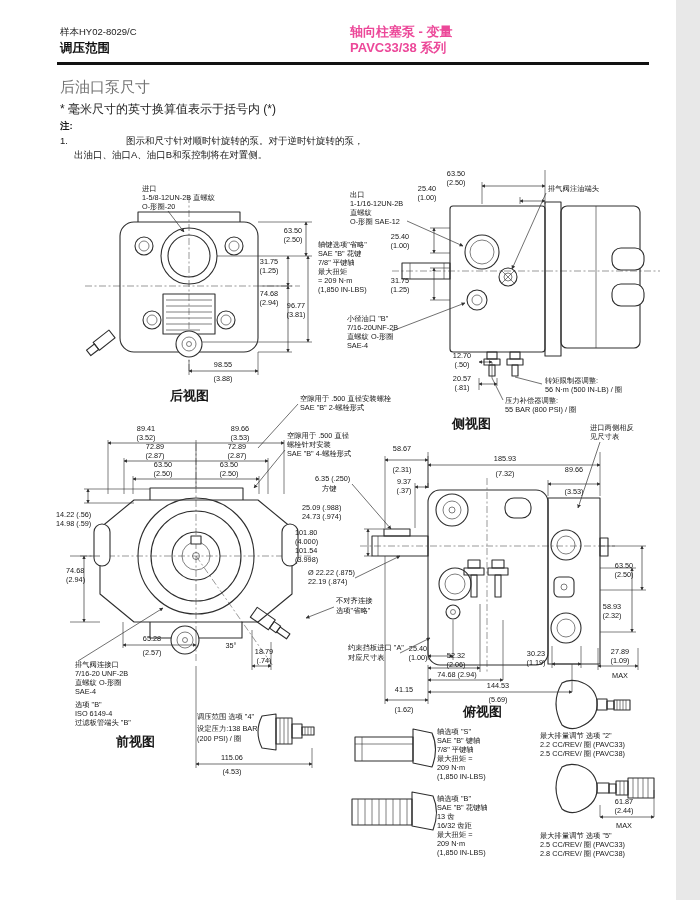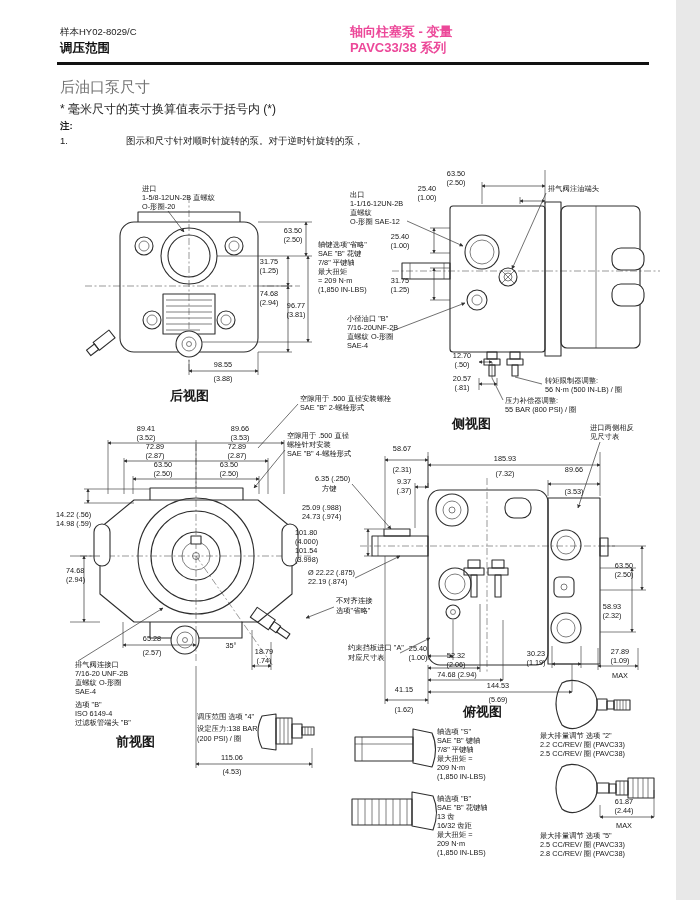--- a/index.html
+++ b/index.html
@@ -34,20 +34,21 @@
   <div class="abs h-type" style="left:60px;top:40px;">调压范围</div>
   <div class="abs h-prod" style="left:350px;top:24px;">轴向柱塞泵 - 变量</div>
   <div class="abs h-prod" style="left:350px;top:40px;text-align:center;">PAVC33/38 系列</div>
   <div class="abs rule" style="left:57px;top:62px;width:592px;"></div>
 
   <div class="abs sec-title" style="left:60px;top:78px;">后油口泵尺寸</div>
   <div class="abs footnote" style="left:60px;top:101px;">* 毫米尺寸的英寸换算值表示于括号内 (*)</div>
   <div class="abs note-h" style="left:60px;top:120px;">注:</div>
   <div class="abs note-t" style="left:60px;top:134px;">1.</div>
   <div class="abs note-t" style="left:78px;top:134px;margin-left:48px;">图示和尺寸针对顺时针旋转的泵。对于逆时针旋转的泵，</div>
+  <div class="abs note-t" style="left:74px;top:148px;">出油口、油口A、油口B和泵控制将在对置侧。</div>
 
   <svg class="abs" style="left:0;top:0;" width="700" height="900" viewBox="0 0 700 900">
     <defs>
       <marker id="ar" viewBox="0 0 10 10" refX="9" refY="5" markerWidth="5.5" markerHeight="5.5" orient="auto-start-reverse">
         <path d="M0,0L10,5L0,10z" fill="#333"></path>
       </marker>
     </defs>
 
     <g>
       <path class="cl" d="M85,286H300"></path>

